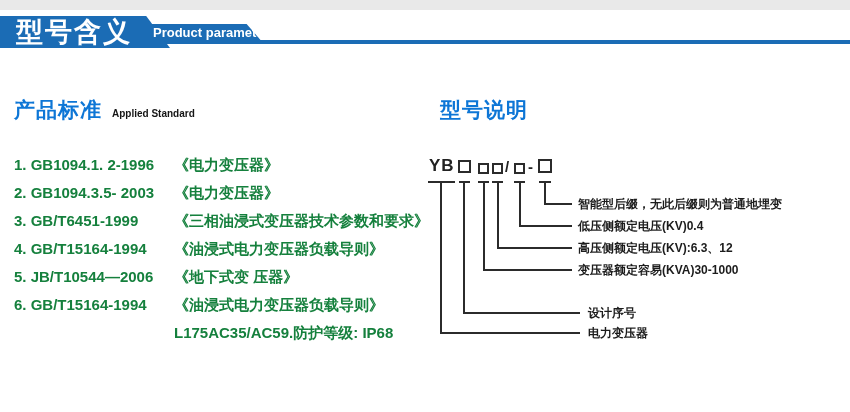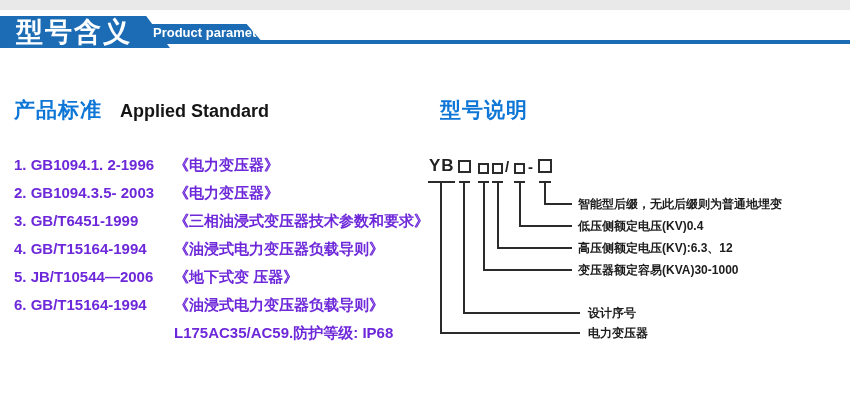--- a/index.html
+++ b/index.html
@@ -14,26 +14,26 @@
     clip-path:polygon(0 0,86% 0,100% 100%,0 100%);}
   .banner-block{position:absolute;left:0;top:6px;width:170px;height:32px;background:#1b6cb5;
     clip-path:polygon(0 0,86% 0,100% 100%,0 100%);}
   .banner-title{position:absolute;left:16px;top:8px;font-size:27px;line-height:28px;
     font-weight:bold;color:#fff;letter-spacing:2px;}
   .banner-sub{position:absolute;left:153px;top:16px;font-size:13px;line-height:14px;
     font-weight:600;color:#fff;}
   
   .sec-head{position:absolute;display:flex;align-items:baseline;white-space:nowrap;}
   .sec-head .zh{font-size:21px;font-weight:bold;color:#0d76d6;letter-spacing:1px;}
-  .sec-head .en{font-size:18px;font-weight:600;color:#151515;margin-left:10px;}
-  .head-left{left:14px;top:86px;gap:8px;}
+  .sec-head .en{font-size:10px;font-weight:600;color:#151515;margin-left:10px;}
+  .head-left{left:14px;top:86px;}
   .head-right{left:440px;top:86px;justify-content:center;}
   
   .std-list{position:absolute;left:14px;top:141px;width:430px;font-size:15px;
-    font-weight:600;color:#6d28d9;}
+    font-weight:600;color:#15803d;}
   .std-row{height:28px;line-height:28px;white-space:nowrap;}
   .std-code{display:inline-block;min-width:160px;white-space:pre;}
   .std-desc{white-space:pre;}
   .std-cont{height:28px;line-height:28px;padding-left:160px;white-space:pre;}
   
   .diagram{position:absolute;left:428px;top:144px;width:420px;height:200px;}
   .diagram .yb{position:absolute;left:1px;top:2px;font-size:17px;font-weight:bold;
     letter-spacing:1px;color:#222;}
   .mbox{position:absolute;box-sizing:border-box;border:2px solid #2b2b2b;background:#fff;}
   .sep{position:absolute;font-size:15px;font-weight:bold;color:#222;}

